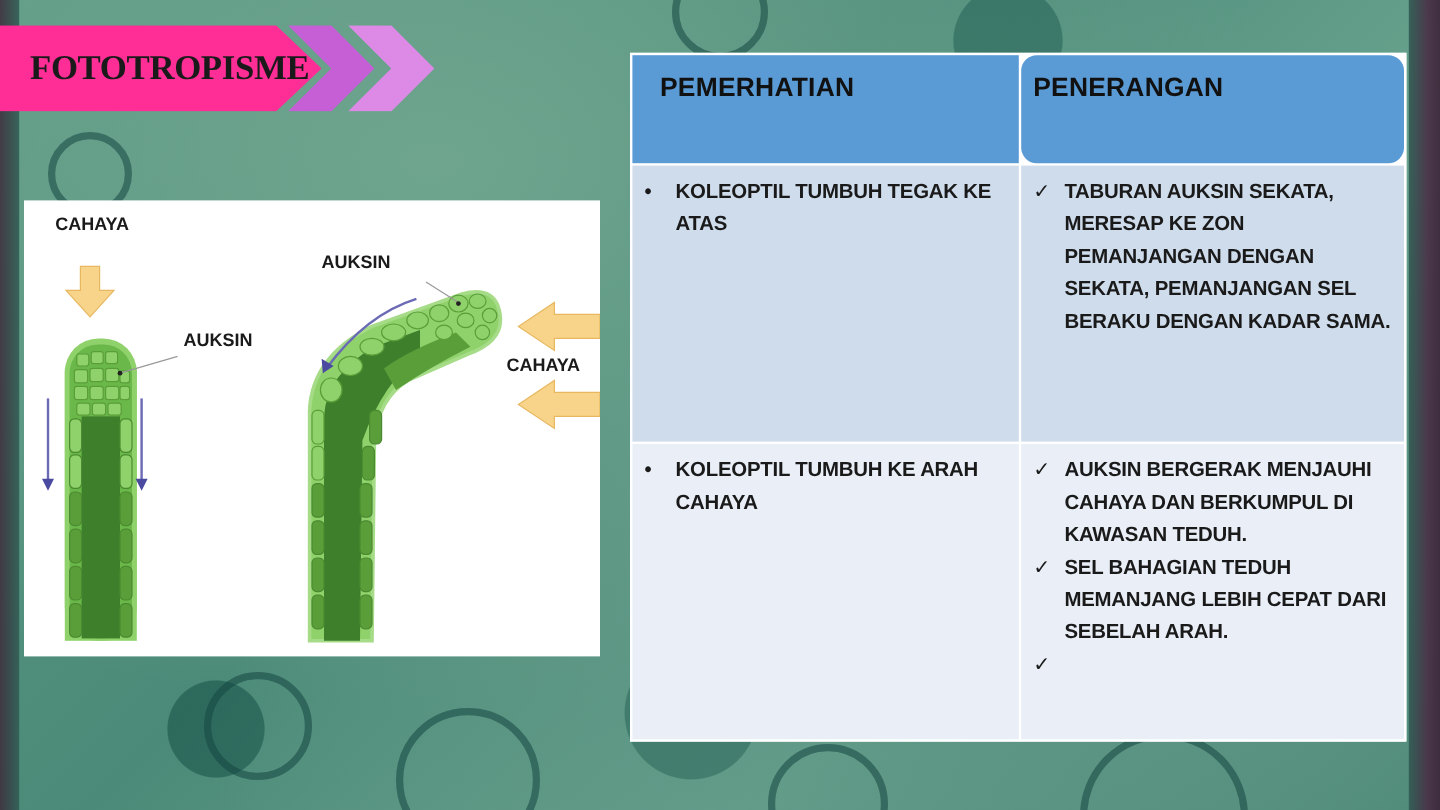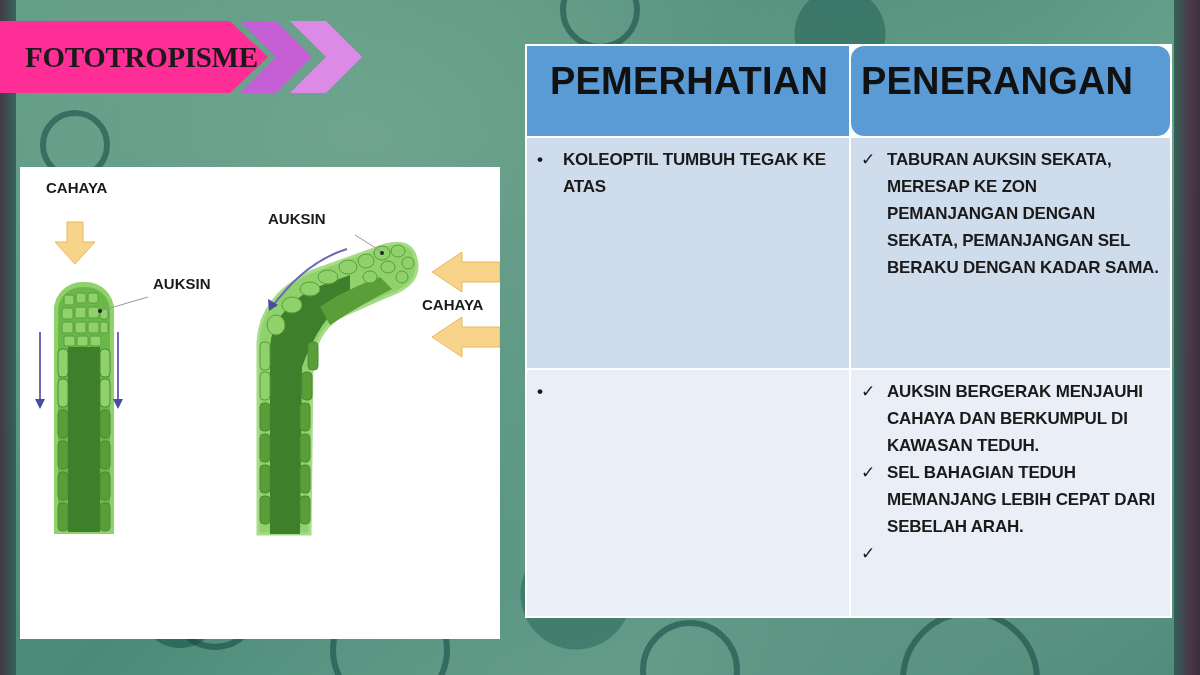--- a/index.html
+++ b/index.html
@@ -42,21 +42,21 @@
     }
     .chev {
       position: absolute; top: 21px; height: 72px; width: 72px;
       clip-path: polygon(0 0, 36px 0, 72px 36px, 36px 72px, 0 72px, 36px 36px);
     }
     .chev-1 { left: 240px; background: #c65fd6; }
     .chev-2 { left: 290px; background: #dc8ae6; }
 
     
     .diagram {
-      position: absolute; left: 20px; top: 167px; width: 480px; height: 472px;
+      position: absolute; left: 20px; top: 167px; width: 480px; height: 380px;
       background: #ffffff;
     }
     .diagram svg { position: absolute; left: 0; top: 0; }
     .dlabel {
       position: absolute; font-weight: bold; font-size: 15px; color: #1a1a1a;
       font-family: "Liberation Sans", sans-serif;
     }
 
     
     .table {
@@ -65,21 +65,21 @@
       display: grid;
       grid-template-columns: 322px 1fr;
       grid-template-rows: 90px 230px 1fr;
       background: #fff;
       gap: 2px;
     }
     .cell { padding: 0; position: relative; }
     .head { background: #5b9bd5; display: flex; align-items: flex-start; padding-top: 14px; }
     .head span {
       font-family: "Liberation Sans", sans-serif;
-      font-weight: bold; font-size: 38px; color: #111; letter-spacing: 0.2px;
+      font-weight: bold; font-size: 22px; color: #111; letter-spacing: 0.2px;
     }
     .head.c1 { padding-left: 23px; }
     .head.c2 { padding-left: 10px; border-radius: 13px; }
     .row1 { background: #cfdcec; }
     .row2 { background: #e9eef7; }
     .cell ul { list-style: none; }
     .cell li {
       position: relative;
       font-family: "Liberation Sans", sans-serif;
       font-weight: bold; font-size: 17px; line-height: 27px; color: #1a1a1a;
@@ -239,20 +239,21 @@
         <span class="mark">✓</span>
         <span>TABURAN AUKSIN SEKATA, MERESAP KE ZON PEMANJANGAN DENGAN SEKATA, PEMANJANGAN SEL BERAKU DENGAN KADAR SAMA.</span>
       </li>
     </ul>
   </div>
 
   <div class="cell row2 obs">
     <ul>
       <li>
         <span class="mark">•</span>
+        <span>KOLEOPTIL TUMBUH KE ARAH CAHAYA</span>
       </li>
     </ul>
   </div>
   <div class="cell row2 exp">
     <ul>
       <li>
         <span class="mark">✓</span>
         <span>AUKSIN BERGERAK MENJAUHI CAHAYA DAN BERKUMPUL DI KAWASAN TEDUH.</span>
       </li>
       <li>

